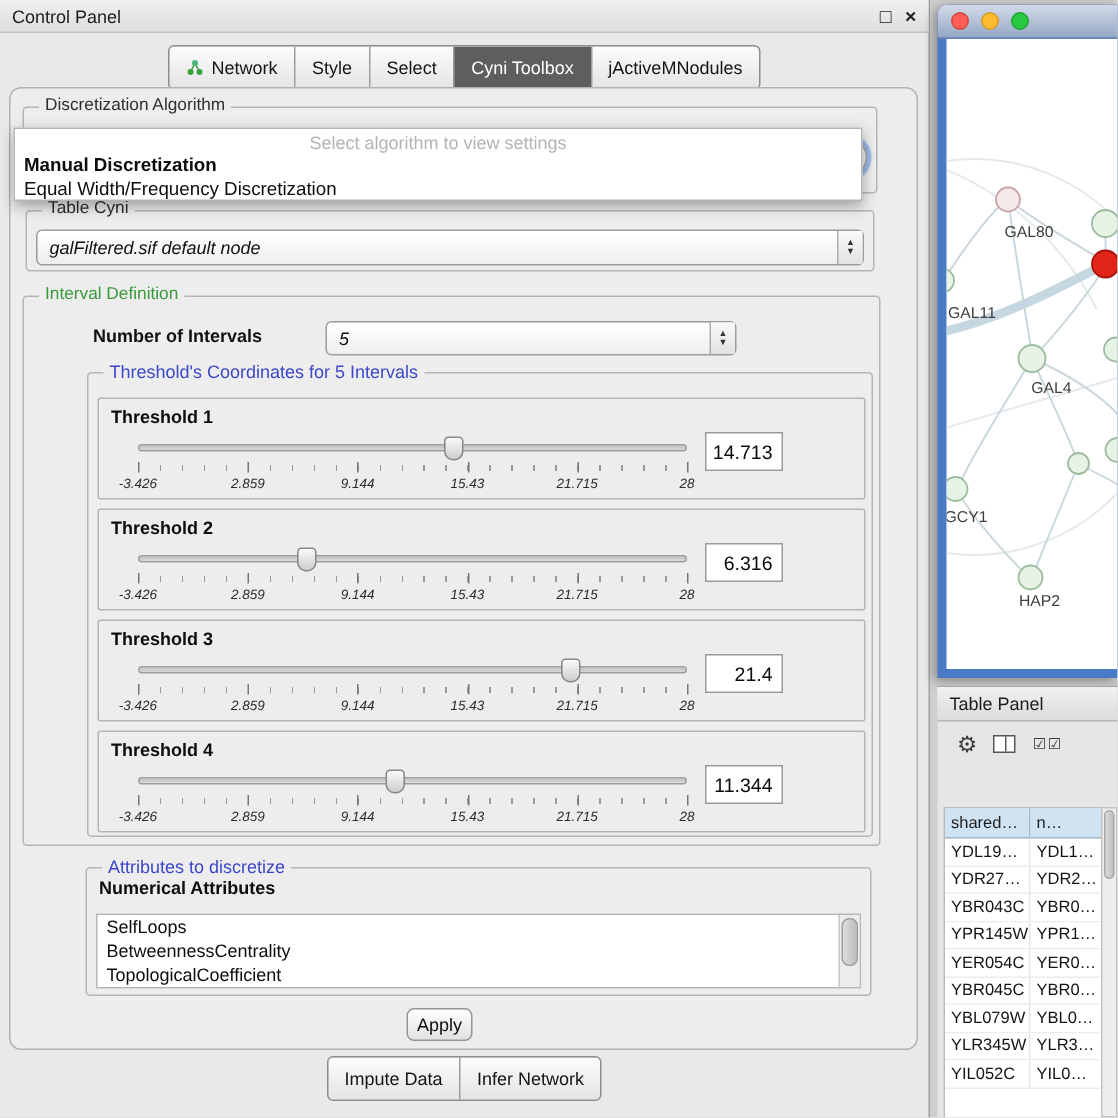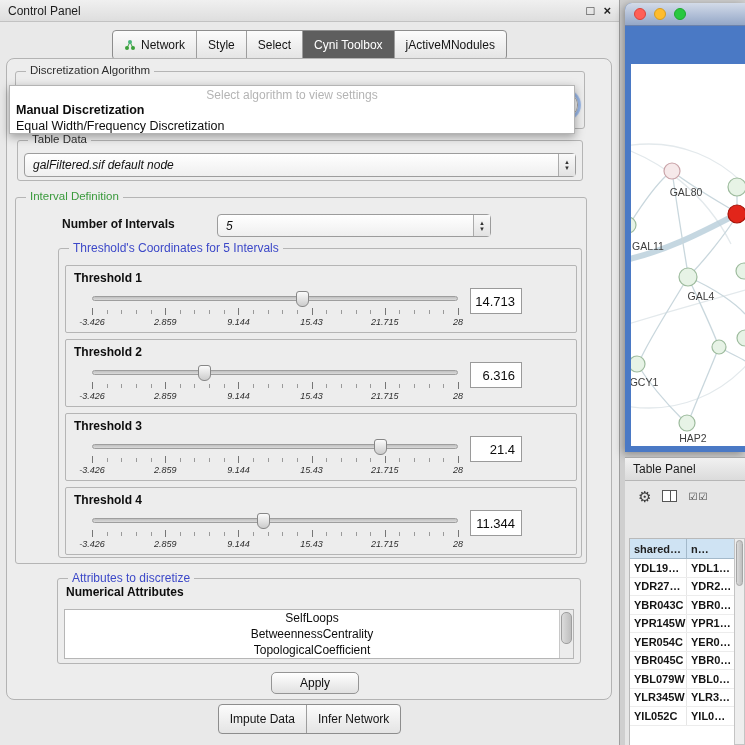--- a/index.html
+++ b/index.html
@@ -74,45 +74,45 @@
                        font-size:9px; color:#2c2c2c; white-space:nowrap;font-style:italic; }
   .value-box { position:absolute; left:404px; top:22px; width:52px; height:26px; background:#fff;
                border:1px solid #9a9a9a; display:flex; align-items:center; justify-content:flex-end;
                padding-right:6px; font-size:13px; color:#0d0d0d; }
 
   
   .attrs-label { position:absolute; left:8px; top:6px; font-weight:bold; font-size:12px; color:#0d0d0d; }
   .listbox { position:absolute; left:6px; top:30px; width:510px; height:50px; background:#fff;
              border:1px solid #b6b6b6; overflow:hidden; }
   .list-inner { position:absolute; left:0; top:0; right:14px; }
-  .list-item { font-size:12px; padding:0 6px; line-height:16px; color:#0d0d0d; white-space:nowrap;text-align:center; }
+  .list-item { font-size:12px; padding:0 6px; line-height:16px; color:#0d0d0d; white-space:nowrap; }
   .list-scrollbar { position:absolute; right:0; top:0; width:14px; height:100%;
                     background:#ececec; border-left:1px solid #c8c8c8; }
   .list-scroll-thumb { position:absolute; left:1px; right:1px; top:2px; height:32px;
                        background:linear-gradient(to right,#dcdcdc,#bdbdbd);
                        border:1px solid #9e9e9e; border-radius:5px; }
 
-  .apply-btn { position:absolute; left:264px; top:613px; width:88px; height:22px;
+  .apply-btn { position:absolute; left:264px; top:613px; width:44px; height:22px;
                background:linear-gradient(#ffffff,#e1e1e1); border:1px solid #959595; border-radius:5px;
                font-size:12px; color:#0d0d0d; display:flex; align-items:center; justify-content:center; }
 
   .cp-bottom-tabs { position:absolute; top:704px; left:0; right:0; display:flex; justify-content:center; }
 
   
   .net-window { position:absolute; left:625px; top:3px; width:120px; height:449px;
                 background:var(--network-frame-blue,#4a79c5); border-radius:7px 0 0 0;
                 box-shadow:-2px 2px 8px rgba(0,0,0,.35); }
   .net-titlebar { position:absolute; top:0; left:0; right:0; height:23px; border-radius:7px 0 0 0;
                   background:linear-gradient(#d3dbe9,#94a7c7); display:flex; align-items:center;
                   padding-left:9px; gap:8px; border-bottom:1px solid #6c82ab; }
   .mac-btn { width:12px; height:12px; border-radius:50%; }
   .mac-red    { background:var(--mac-red,#ff5f57);    border:1px solid #d8443c; }
   .mac-yellow { background:var(--mac-yellow,#febc2e); border:1px solid #d49c22; }
   .mac-green  { background:var(--mac-green,#28c840);  border:1px solid #1ea82f; }
-  .net-canvas { position:absolute; left:6px; top:23px; right:0; bottom:6px; background:#fff; overflow:hidden;margin-top:38px; }
+  .net-canvas { position:absolute; left:6px; top:23px; right:0; bottom:6px; background:#fff; overflow:hidden; }
   .net-canvas svg { position:absolute; left:0; top:0; }
   .net-edge  { fill:none; stroke:#c9d7dd; stroke-width:1.3; }
   .net-edge.faint { stroke:#e3e9ec; }
   .net-edge.thick { stroke:#b6cdd9; stroke-width:6; opacity:.8; }
   .net-node { fill:var(--node-fill,#e7f3e6); stroke:var(--node-stroke,#9dbb9d); stroke-width:1.2; }
   .net-node.pink { fill:#f6e9ea; stroke:#c9a3a8; }
   .net-node.red  { fill:var(--red-node-fill,#e2251a); stroke:#a51208; }
   .net-label { font-size:10.5px; fill:#3e3e3e; text-anchor:middle; }
 
   
@@ -120,21 +120,21 @@
                  background:#e6e6e6; border-top:1px solid #a8a8a8; }
   .tp-header { height:23px; background:linear-gradient(#f1f1f1,#dbdbdb); border-bottom:1px solid #b6b6b6;
                display:flex; align-items:center; padding-left:8px; font-size:12px; color:#1c1c1c; }
   .tp-toolbar { height:30px; display:flex; align-items:center; gap:11px; padding-left:13px; color:#3d3d3d; }
   .gear-icon { font-size:15px; line-height:1; }
   .cols-icon { width:15px; height:12px; border:1px solid #555; position:relative; background:#fff; }
   .cols-icon::after { content:""; position:absolute; left:50%; top:0; bottom:0; width:1px; background:#555; }
   .checks-icon { font-size:10px; letter-spacing:1px; color:#3d3d3d; }
 
   .tp-table { position:absolute; left:4px; top:80px; width:106px; bottom:0;
-              background:#fff; border:1px solid #b9b9b9; border-bottom:none;font-weight:bold; }
+              background:#fff; border:1px solid #b9b9b9; border-bottom:none; }
   .thead { display:flex; height:20px; }
   .thcell { background:var(--table-header-bg,#cfe3f3); border-right:1px solid #a3b9ca;
             border-bottom:1px solid #a3b9ca; font-size:11px; display:flex; align-items:center;
             padding-left:4px; color:#1f1f1f; overflow:hidden; white-space:nowrap; }
   .thcell.c0 { width:57px; } .thcell.c1 { flex:1; border-right:none; }
   .trow { display:flex; height:18.5px; border-bottom:1px solid #ececec; background:#fff; }
   .tcell { font-size:11px; display:flex; align-items:center; padding-left:4px; color:#141414;
            overflow:hidden; white-space:nowrap; }
   .tcell.c0 { width:57px; border-right:1px solid #e6e6e6; }
   .tcell.c1 { flex:1; }
@@ -195,21 +195,21 @@
       </div>
     </div>
 
     <div class="popup">
       <div class="popup-placeholder">Select algorithm to view settings</div>
       <div class="popup-item bold">Manual Discretization</div>
       <div class="popup-item">Equal Width/Frequency Discretization</div>
     </div>
 
     <div class="group" style="left:10px; top:81px; width:566px; height:41px;">
-      <span class="group-legend">Table Data</span>
+      <span class="group-legend">Table Cyni</span>
       <div class="combo" style="left:6px; top:12px; width:552px; height:24px;">
         <span class="combo-text">galFiltered.sif default node</span>
         <span class="combo-stepper">
             <span>▲</span>
             <span>▼</span>
           </span>
       </div>
     </div>
 
     <div class="group" style="left:8px; top:138px; width:572px; height:367px;">

